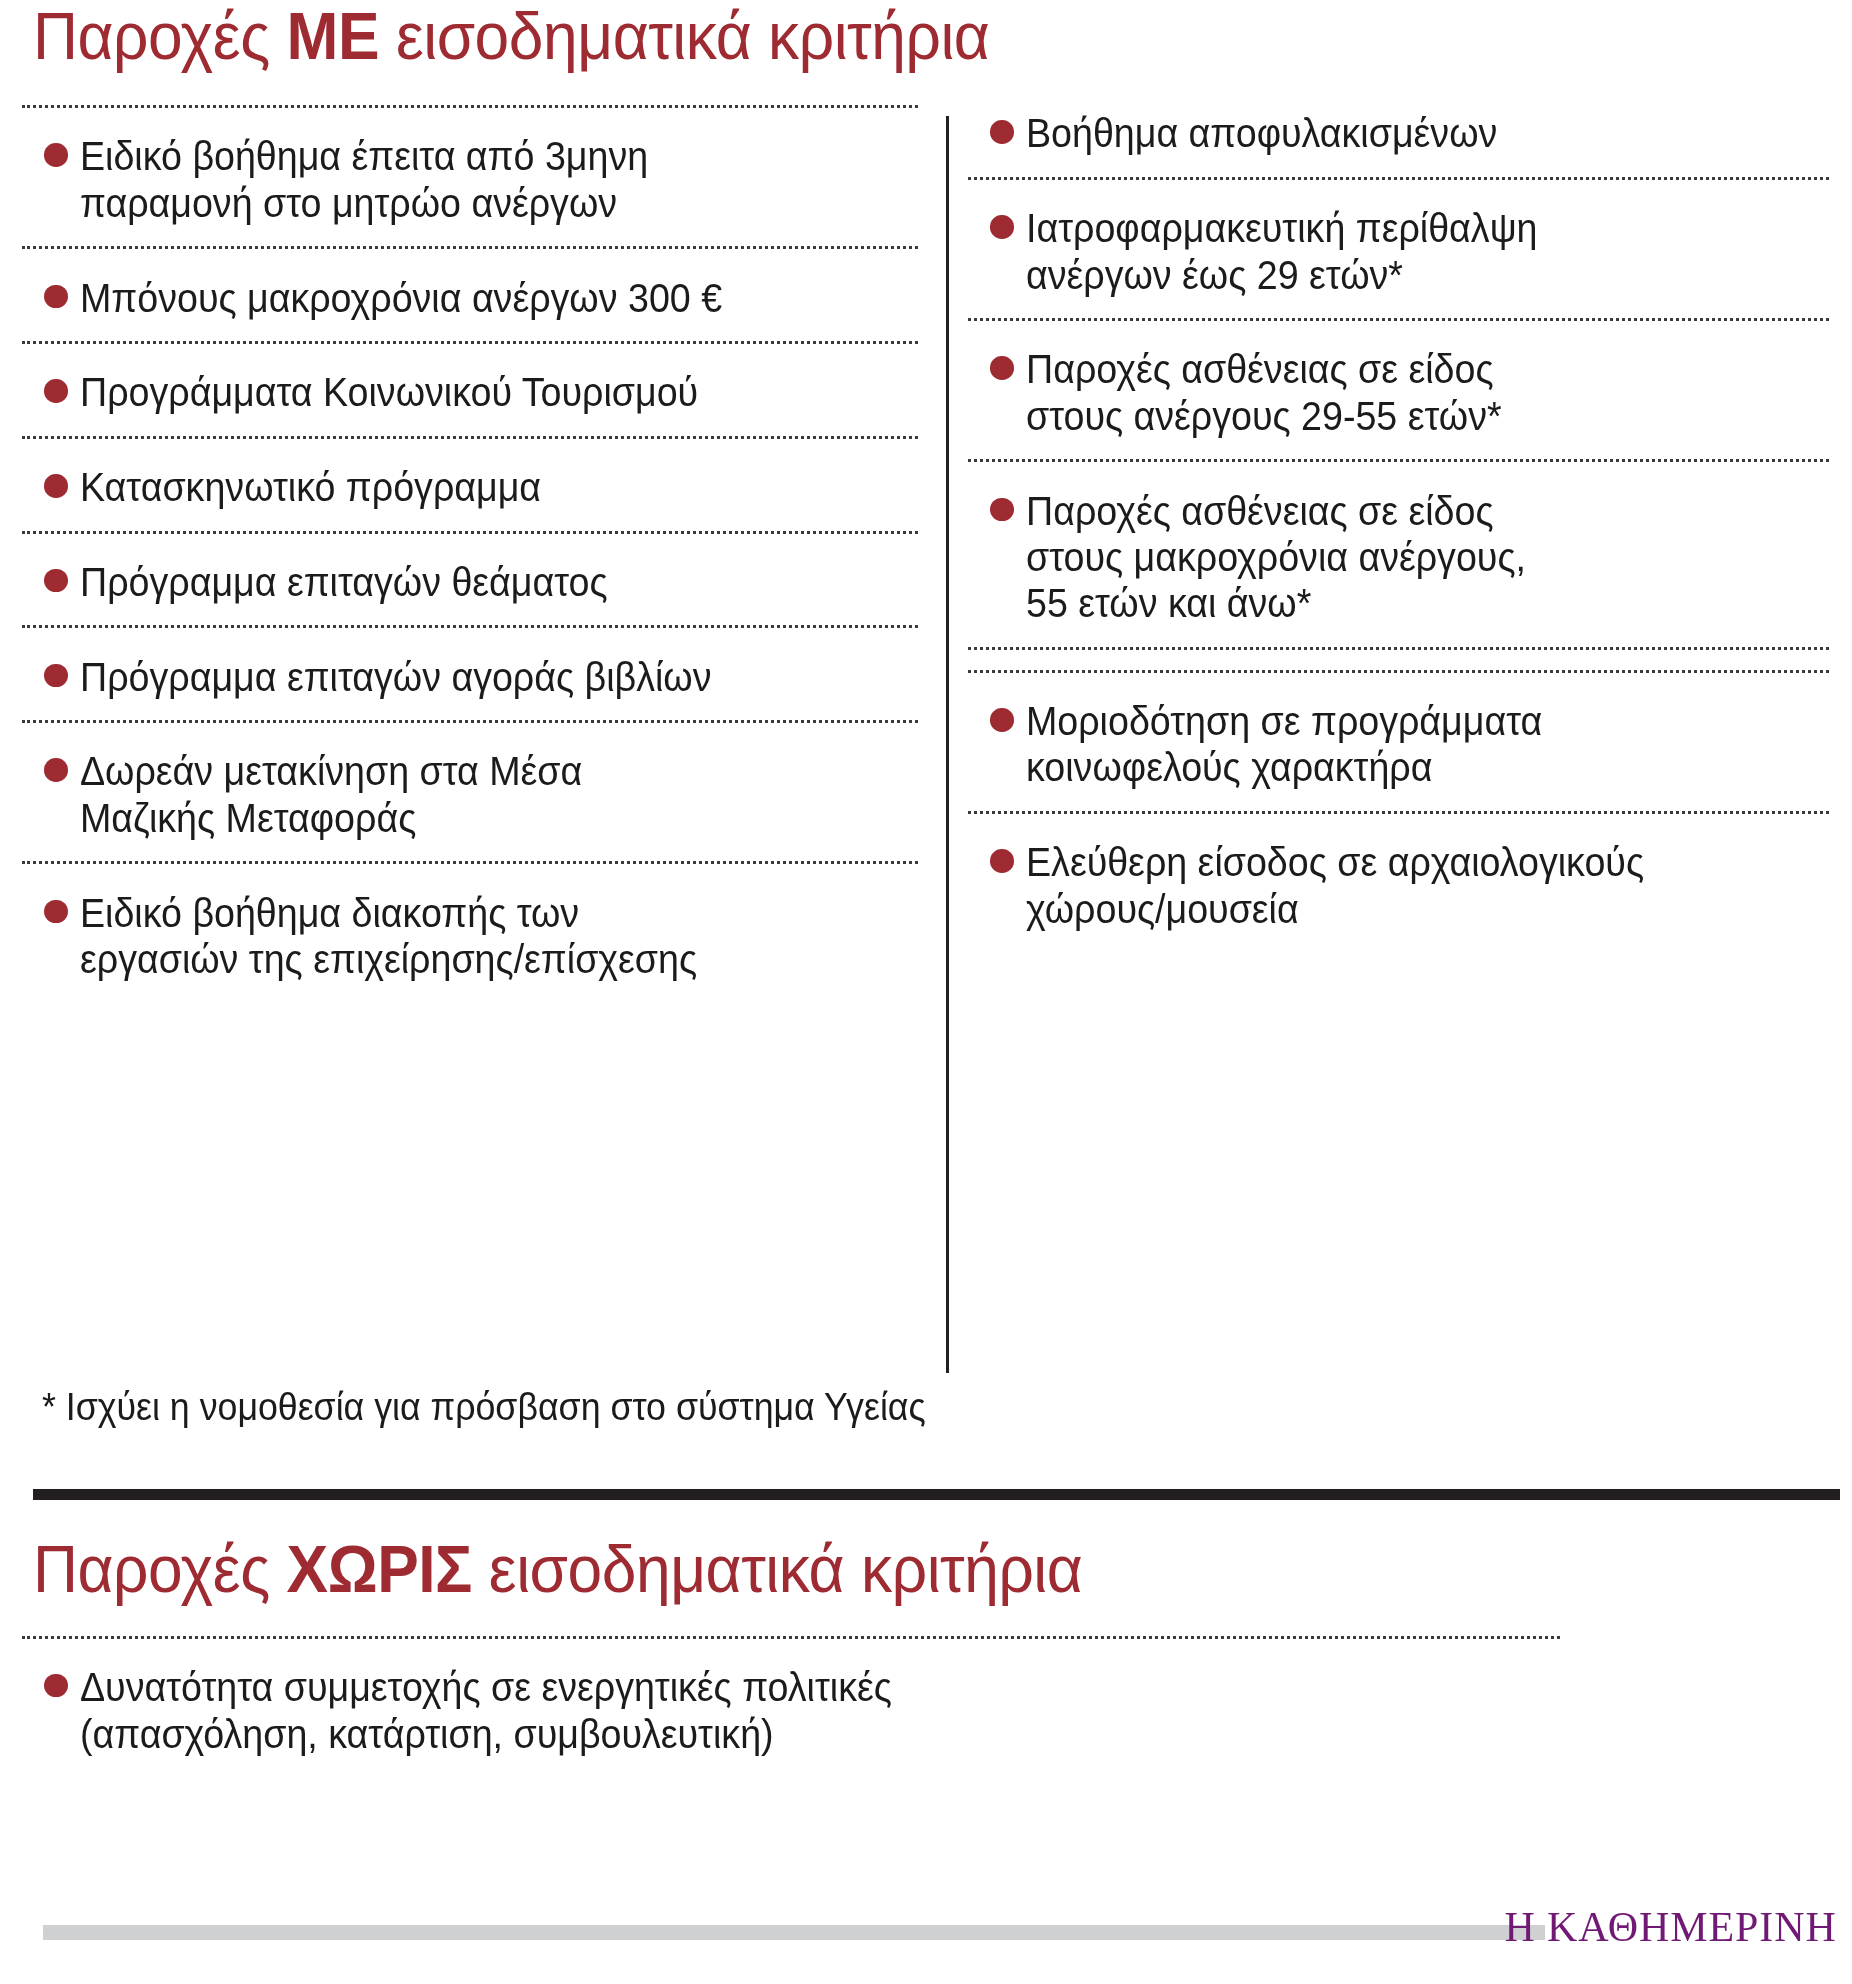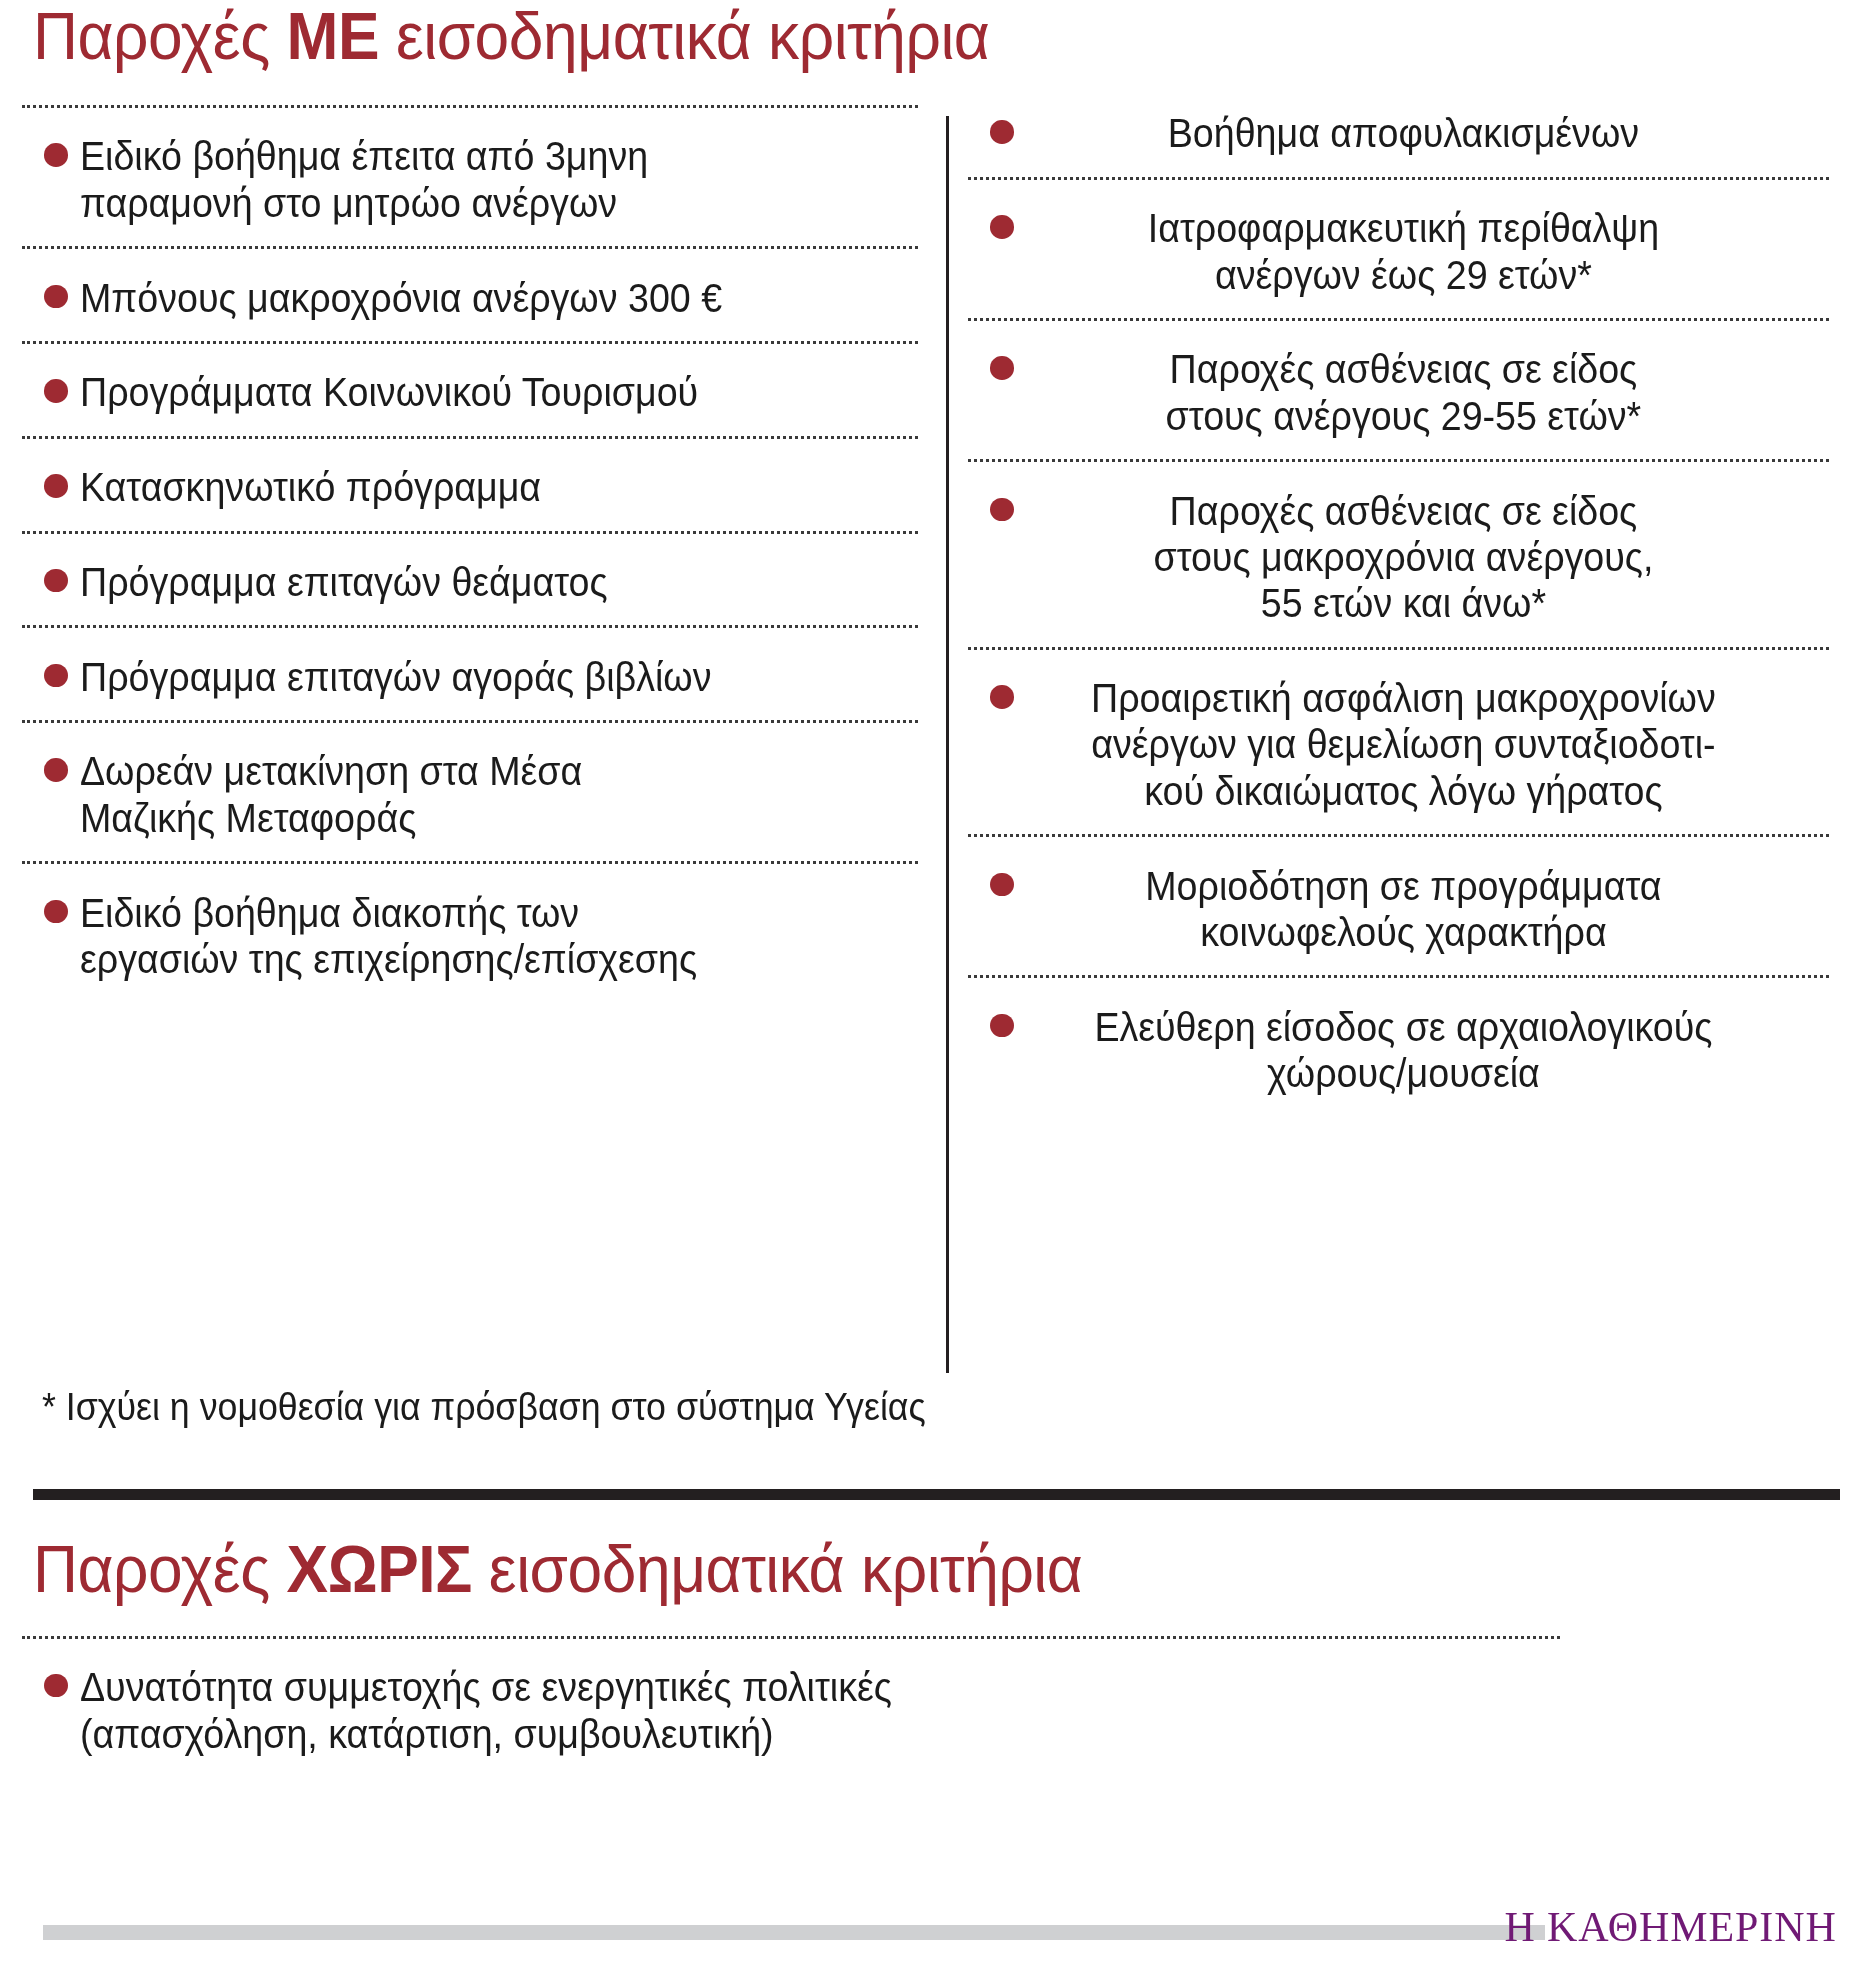--- a/index.html
+++ b/index.html
@@ -55,21 +55,21 @@
     position: absolute;
     left: 0;
     top: 105px;
     width: 1853px;
   }
   .col {
     position: absolute;
     top: 0;
   }
   .col-left  { left: 22px;   width: 896px; }
-  .col-right { left: 968px; width: 861px; text-align: center; }
+  .col-right { left: 968px; width: 861px; }
 
   .vdivider {
     position: absolute;
     left: 946px;
     top: 116px;
     width: 2.7px;
     height: 1257px;
     background: #231f20;
   }
 
@@ -287,26 +287,20 @@
       <div class="item">
         <span class="bullet"></span>
         <span class="txt">Παροχές ασθένειας σε είδος
 στους μακροχρόνια ανέργους,
 55 ετών και άνω*</span>
       </div>
       <div class="dotsep-wrap">
           <div class="dotsep"></div>
         </div>
 
-      <div class="item">
-        <span class="bullet"></span>
-        <span class="txt">Προαιρετική ασφάλιση μακροχρονίων
-ανέργων για θεμελίωση συνταξιοδοτι-
-κού δικαιώματος λόγω γήρατος</span>
-      </div>
       <div class="dotsep-wrap">
           <div class="dotsep"></div>
         </div>
 
       <div class="item">
         <span class="bullet"></span>
         <span class="txt">Μοριοδότηση σε προγράμματα
 κοινωφελούς χαρακτήρα</span>
       </div>
       <div class="dotsep-wrap">

